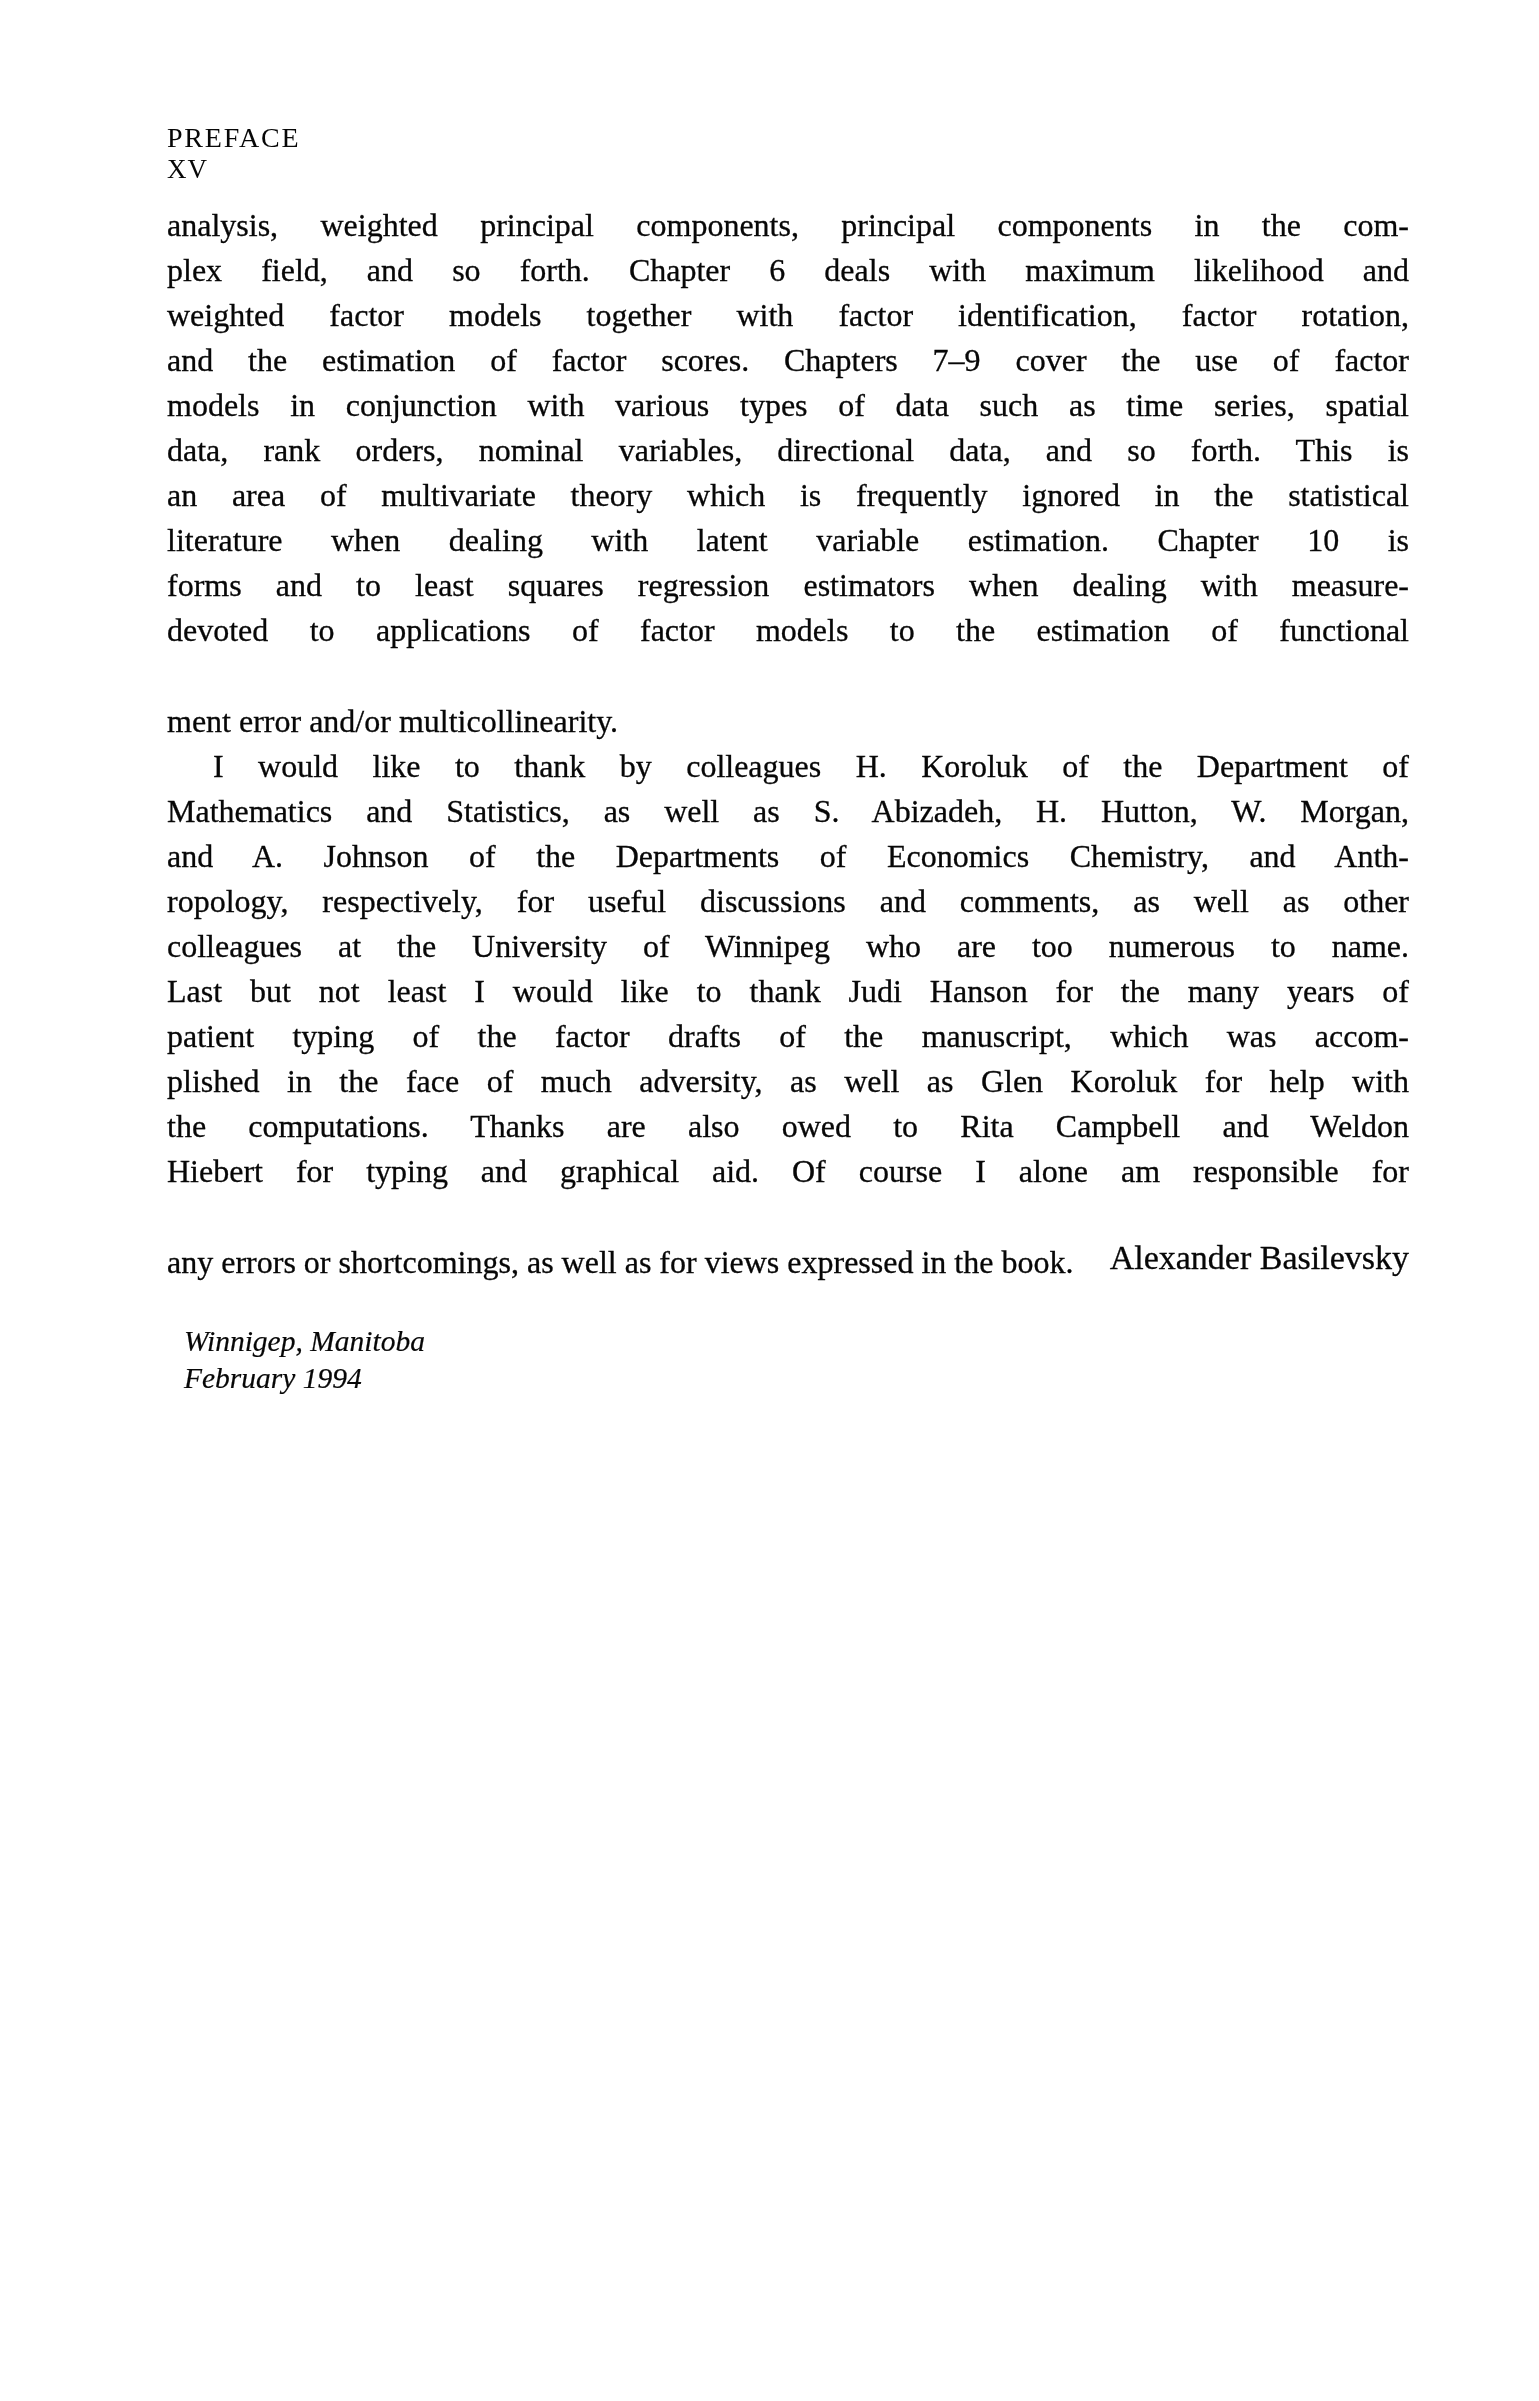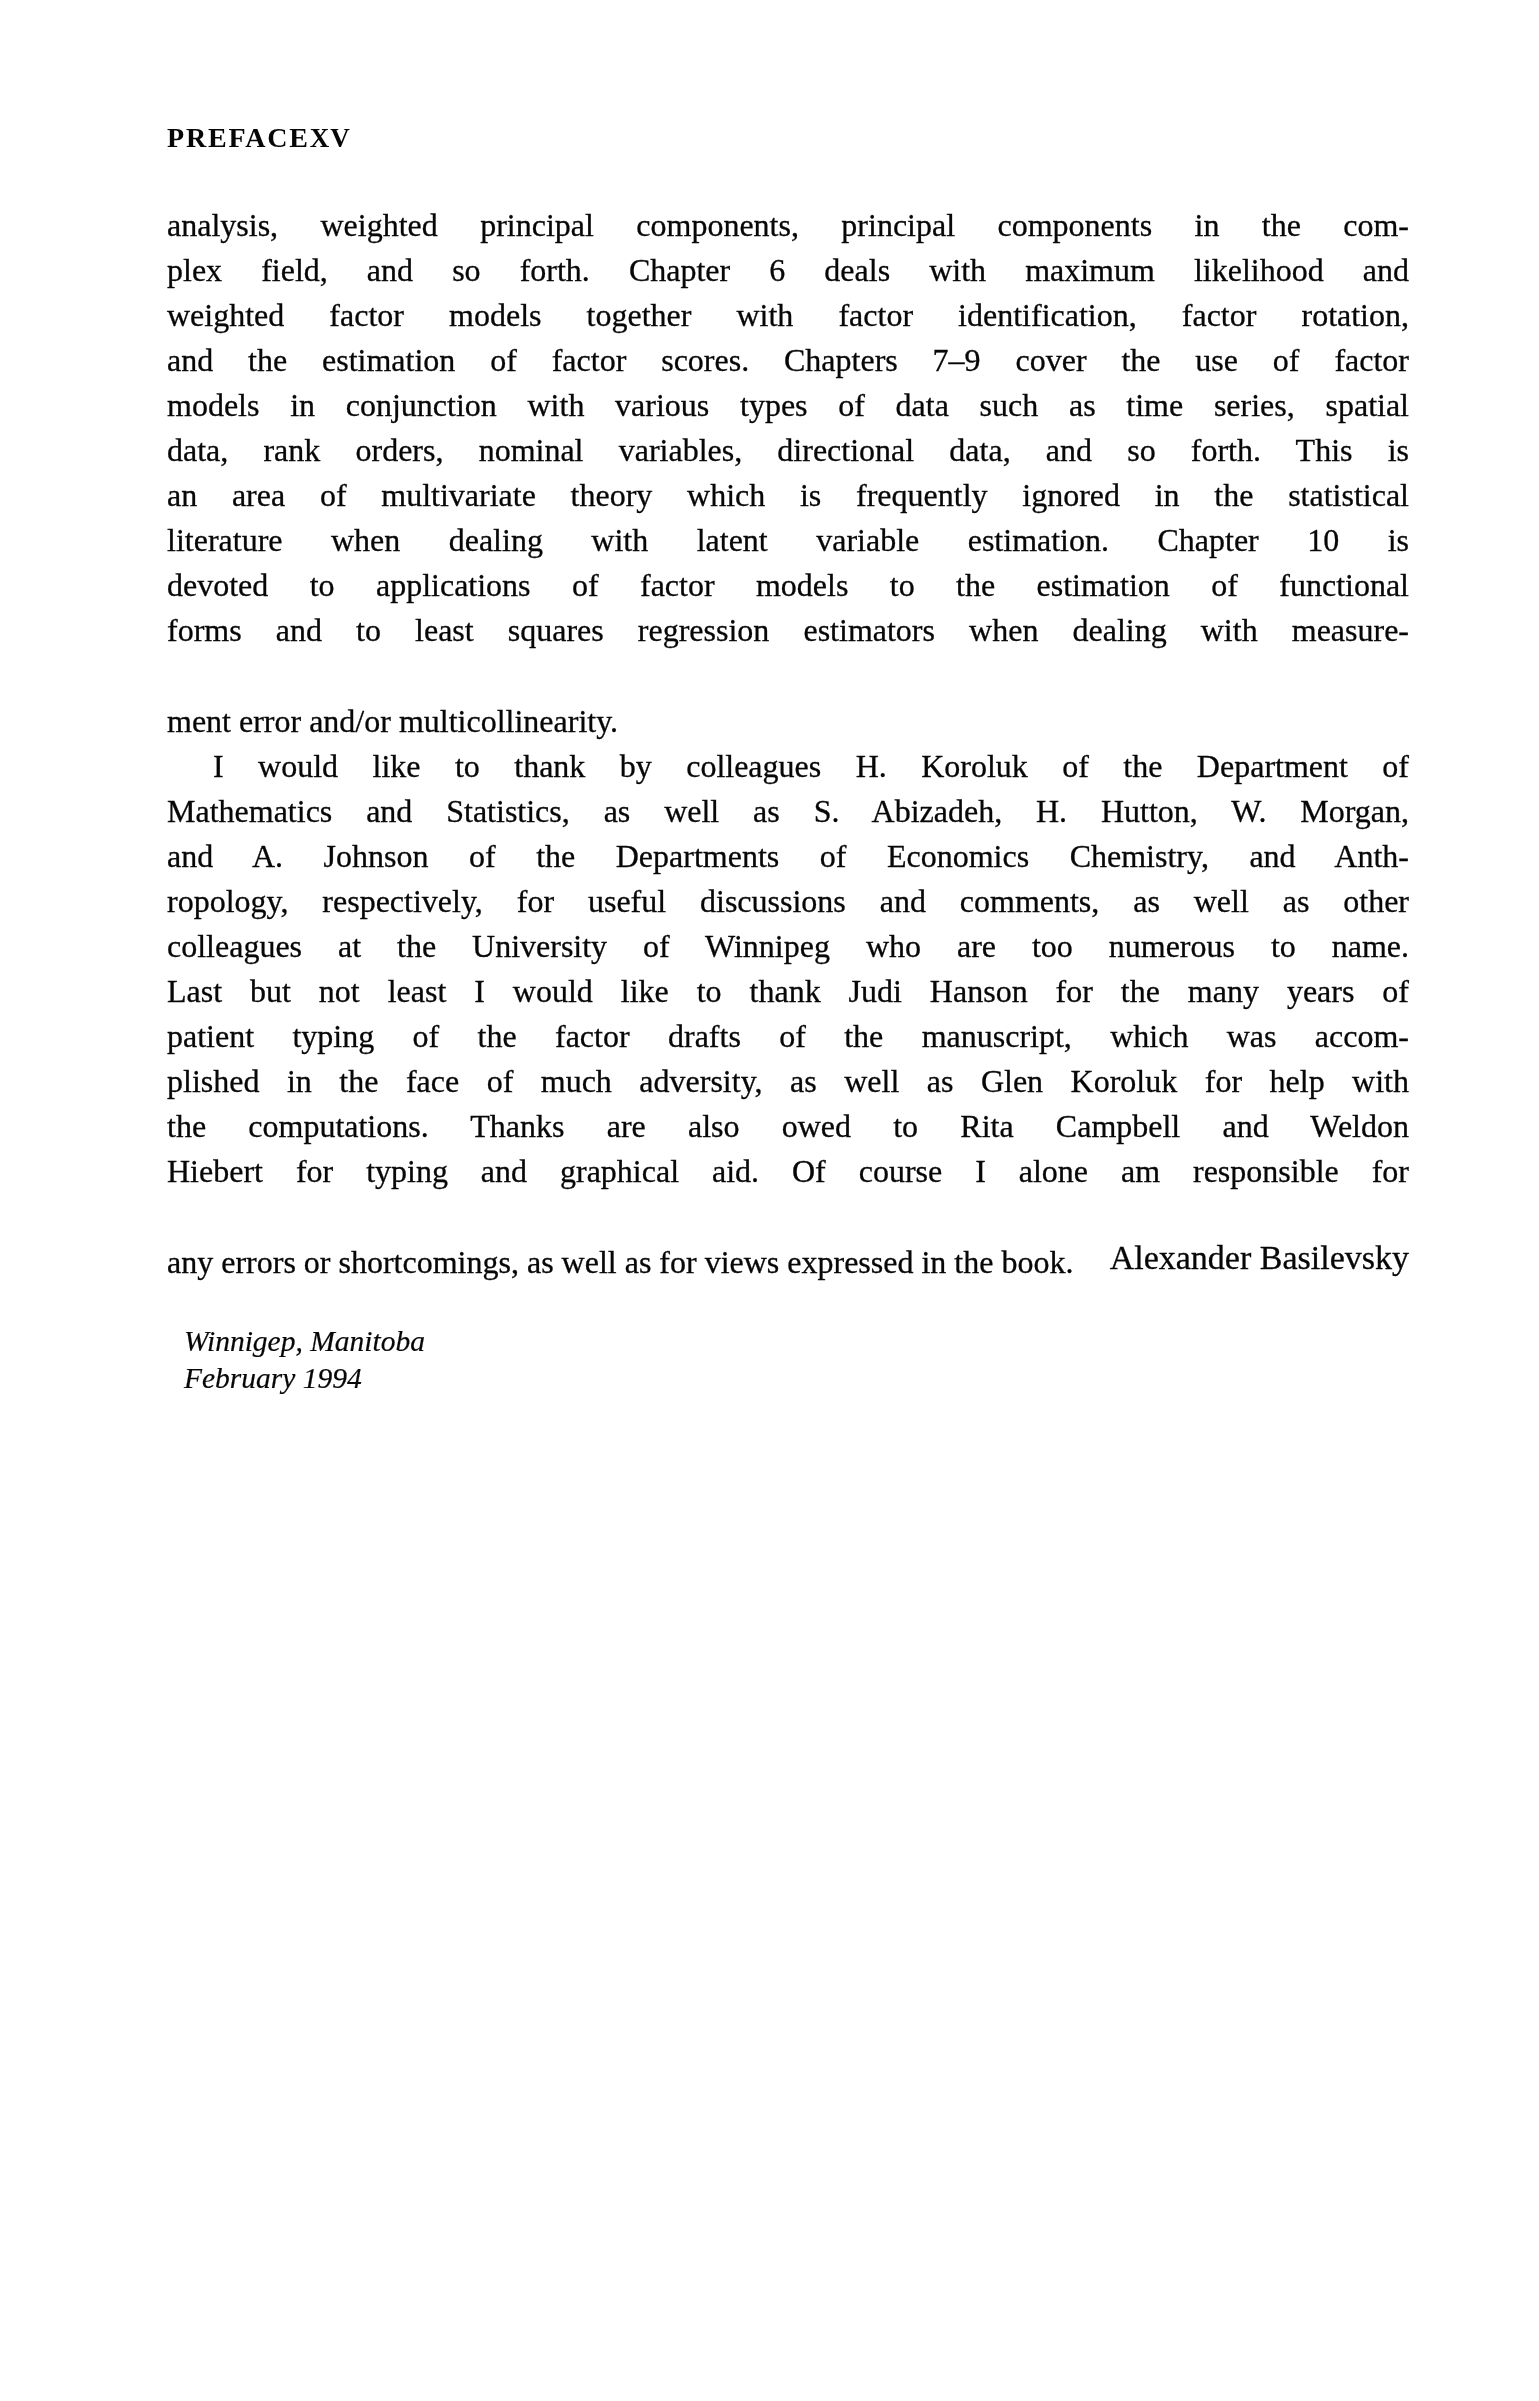--- a/index.html
+++ b/index.html
@@ -15,22 +15,24 @@
     color: #070707;
     font-family: "Liberation Serif", "DejaVu Serif", serif;
     overflow: hidden;
   }
   .running-head {
     position: absolute;
     left: 167px;
     top: 122px;
     width: 1242px;
     display: flex;
+    justify-content: space-between;
     align-items: baseline;
-    font-weight: bold;
+    font-weight: normal;
+    flex-direction: column;
   }
   .head-title {
     font-size: 28px;
     letter-spacing: 1.8px;
   }
   .head-page-num {
     font-size: 27px;
     letter-spacing: 0.9px;
   }
   .body-text {
@@ -85,22 +87,22 @@
   <div class="body-text">
     <div>
         <div class="line">analysis, weighted principal components, principal components in the com-</div>
         <div class="line">plex field, and so forth. Chapter 6 deals with maximum likelihood and</div>
         <div class="line">weighted factor models together with factor identification, factor rotation,</div>
         <div class="line">and the estimation of factor scores. Chapters 7–9 cover the use of factor</div>
         <div class="line">models in conjunction with various types of data such as time series, spatial</div>
         <div class="line">data, rank orders, nominal variables, directional data, and so forth. This is</div>
         <div class="line">an area of multivariate theory which is frequently ignored in the statistical</div>
         <div class="line">literature when dealing with latent variable estimation. Chapter 10 is</div>
+        <div class="line">forms and to least squares regression estimators when dealing with measure-</div>
         <div class="line">devoted to applications of factor models to the estimation of functional</div>
-        <div class="line">forms and to least squares regression estimators when dealing with measure-</div>
         <div class="line para-last">ment error and/or multicollinearity.</div>
       </div>
     <div>
         <div class="line indent-first">I would like to thank by colleagues H. Koroluk of the Department of</div>
         <div class="line">Mathematics and Statistics, as well as S. Abizadeh, H. Hutton, W. Morgan,</div>
         <div class="line">and A. Johnson of the Departments of Economics Chemistry, and Anth-</div>
         <div class="line">ropology, respectively, for useful discussions and comments, as well as other</div>
         <div class="line">colleagues at the University of Winnipeg who are too numerous to name.</div>
         <div class="line">Last but not least I would like to thank Judi Hanson for the many years of</div>
         <div class="line">patient typing of the factor drafts of the manuscript, which was accom-</div>

